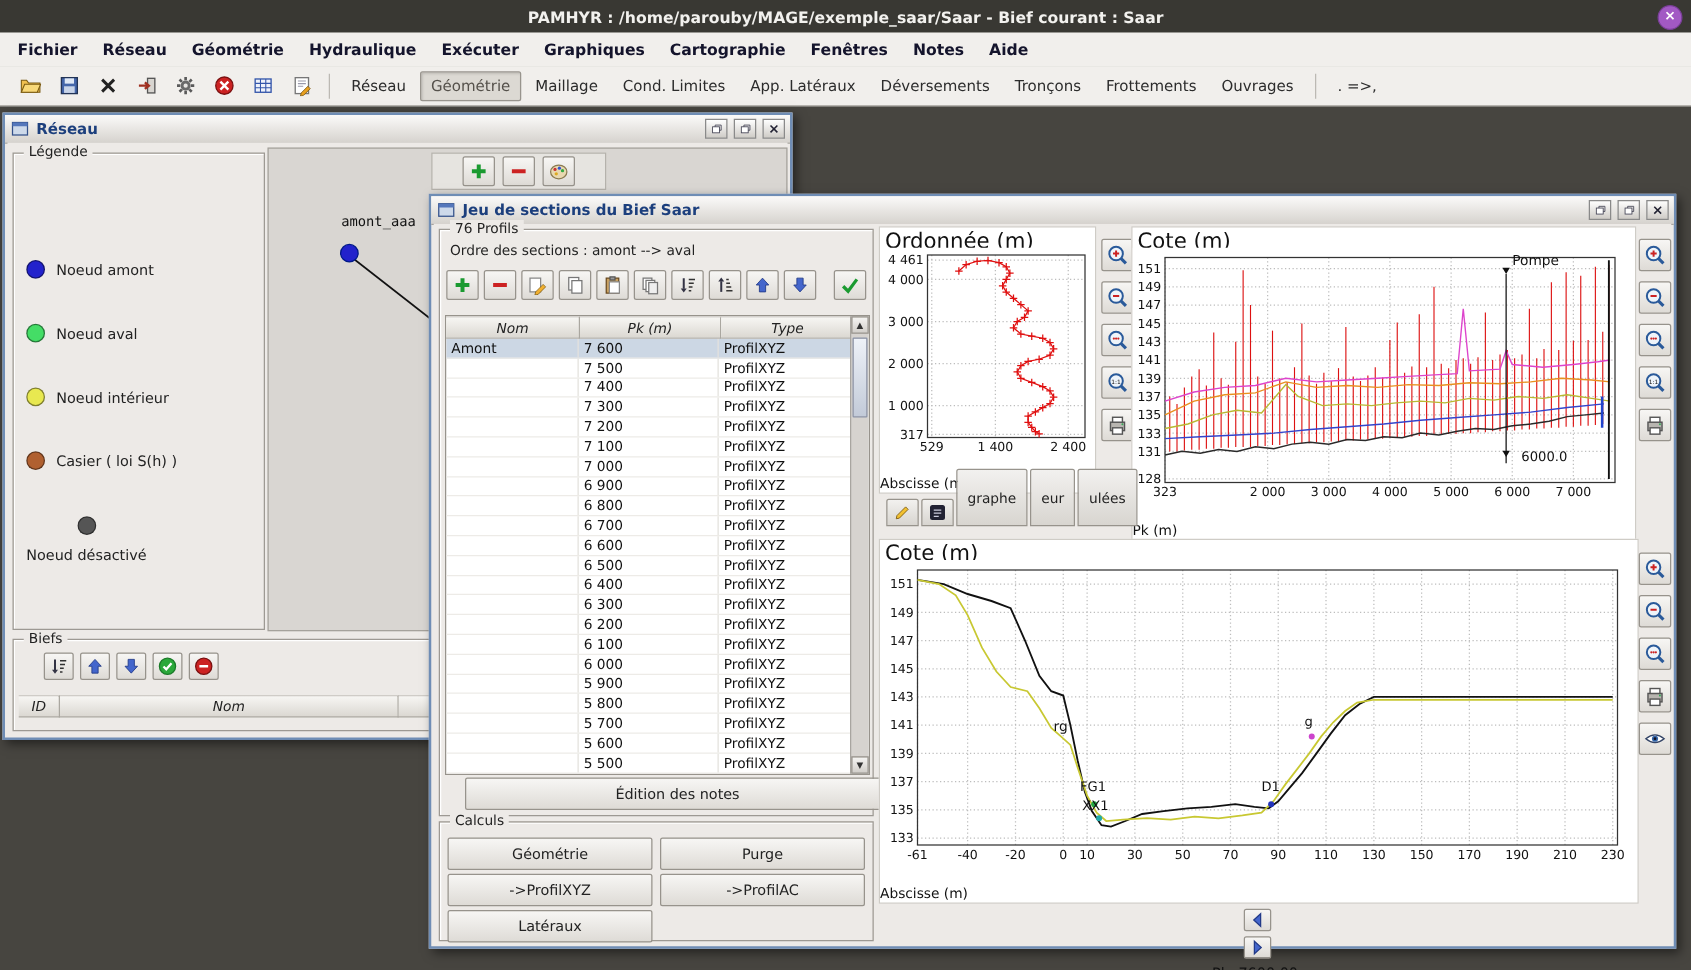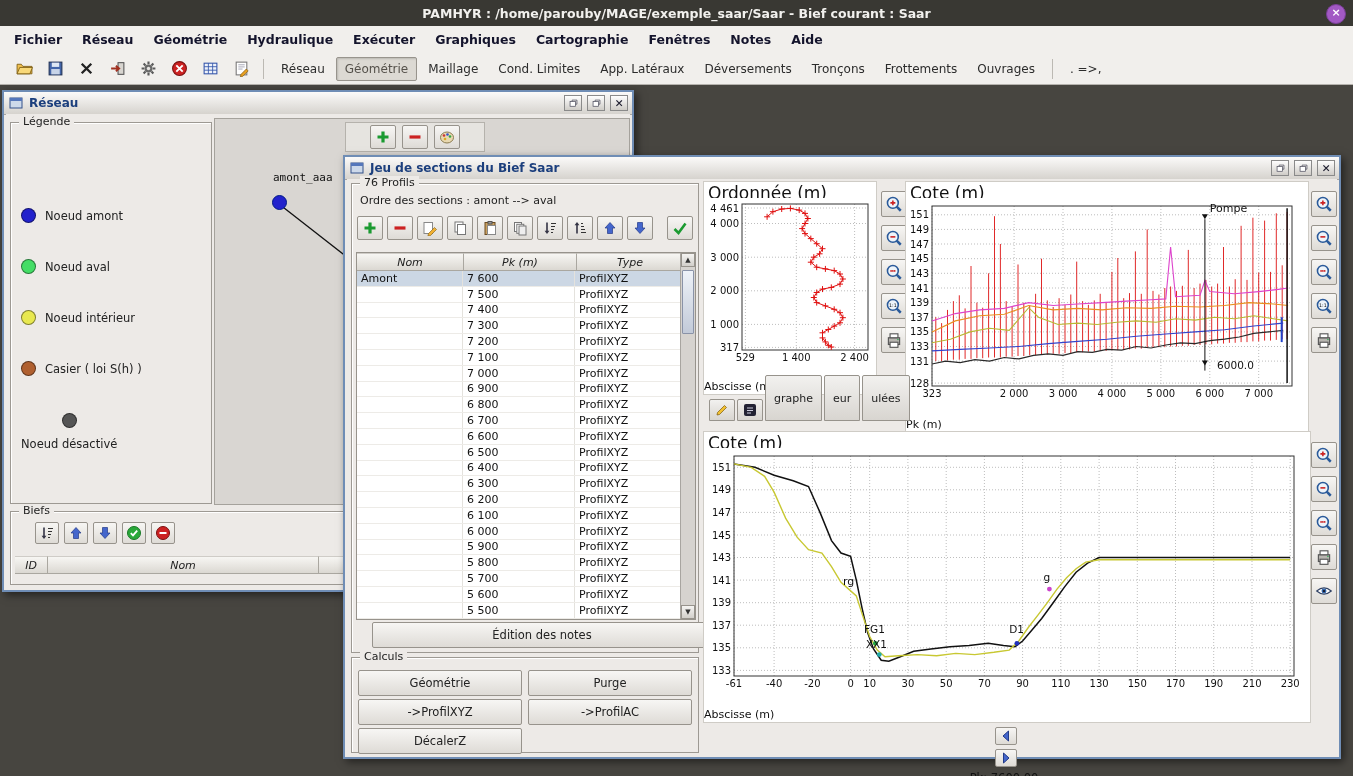--- a/index.html
+++ b/index.html
@@ -601,21 +601,21 @@
       <div class="btn" id="notes-btn">Édition des notes</div>
     </div>
 
     <div class="gbox" style="left:4px;top:478px;width:346px;height:94px;">
       <span class="glabel">Calculs</span>
       <div id="calc-grid">
           <div class="btn calc-btn">Géométrie</div>
           <div class="btn calc-btn">Purge</div>
           <div class="btn calc-btn">-&gt;ProfilXYZ</div>
           <div class="btn calc-btn">-&gt;ProfilAC</div>
-          <div class="btn calc-btn">DécalerZ</div>
+          <div class="btn calc-btn">Latéraux</div>
         </div>
     </div>
 
     <div class="plotbox" style="left:356px;top:2px;width:172px;height:212px;">
       <span class="ptitle">Ordonnée (m)</span>
       <svg id="plan-svg" width="170" height="174" style="position:absolute;left:0;top:16px;">
           <rect x="0" y="0" width="170" height="174" fill="#fff"></rect>
           <line x1="38" x2="164" y1="10.0" y2="10.0" stroke="#bdbdbd" stroke-dasharray="1,2"></line>
           <text x="35" y="13.5" text-anchor="end" font-size="10">4 461</text>
           <line x1="38" x2="164" y1="25.5" y2="25.5" stroke="#bdbdbd" stroke-dasharray="1,2"></line>

